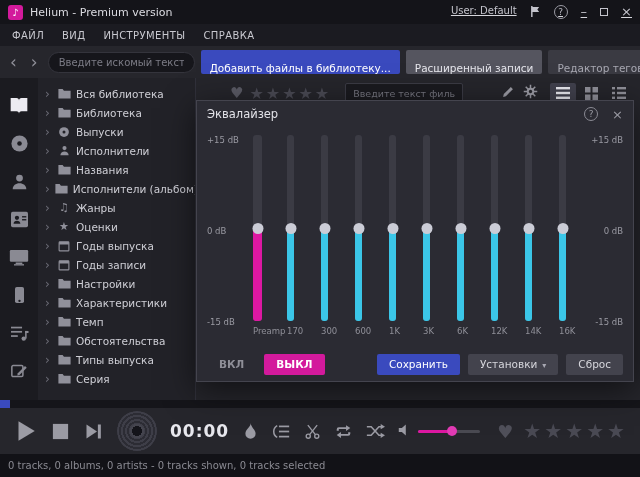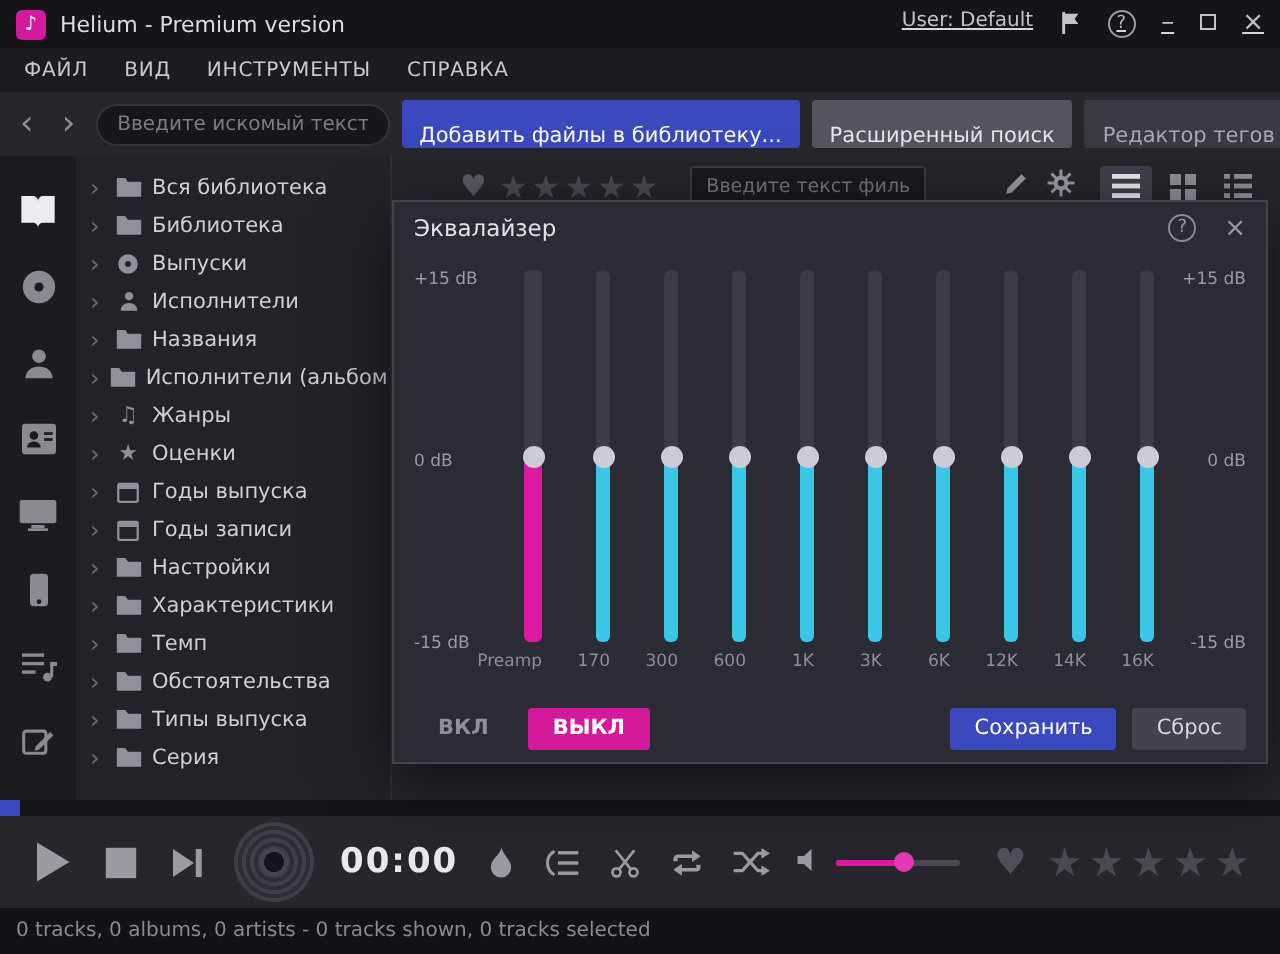--- a/index.html
+++ b/index.html
@@ -58,21 +58,21 @@
 .dialog{position:absolute;top:100px;left:196px;width:438px;height:282px;background:#2b2b33;border:1px solid #44444e;box-shadow:0 8px 30px rgba(0,0,0,.55);z-index:5;display:flex;flex-direction:column;}
 .dlg-header{height:26px;display:flex;align-items:center;padding:0 10px;gap:14px;}
 .dlg-title{font-size:11.5px;color:#e2e2e8;margin-right:auto;}
 .dlg-btn{color:#9a9aa3;font-size:13px;line-height:1;}
 .dlg-help{width:14px;height:14px;border:1px solid #8a8a93;border-radius:50%;font-size:9px;display:flex;align-items:center;justify-content:center;}
 .eq-body{flex:1;display:flex;padding:8px 6px 0 6px;}
 .eq-scale{width:42px;height:192px;display:flex;flex-direction:column;justify-content:space-between;font-size:8.5px;color:#9a9aa3;padding-top:0;}
 .eq-scale.left{text-align:left;padding-left:4px;}
 .eq-scale.right{text-align:right;padding-right:4px;}
 .eq-sliders{flex:1;display:flex;justify-content:space-between;padding:0 8px;}
-.eq-col{display:flex;flex-direction:column;align-items:flex-end;width:18px;}
+.eq-col{display:flex;flex-direction:column;align-items:flex-start;width:18px;}
 .eq-track{position:relative;width:7px;height:186px;background:#3b3b44;border-radius:3px;}
 .eq-track.pre{width:9px;}
 .eq-fill{position:absolute;bottom:0;left:0;right:0;border-radius:3px;}
 .eq-thumb{position:absolute;left:50%;transform:translateX(-50%);width:11px;height:11px;border-radius:50%;background:#cbccd6;}
 .eq-band-label{margin-top:5px;font-size:8.5px;color:#8f8f98;white-space:nowrap;}
 .eq-footer{height:34px;display:flex;align-items:center;padding:0 10px;gap:8px;}
 .eqbtn{height:21px;border:none;border-radius:2px;font-size:10.5px;padding:0 12px;cursor:default;}
 .eqbtn.textonly{background:transparent;color:#8f8f98;font-weight:bold;}
 .eqbtn.magenta{background:#d31a9c;color:#fff;font-weight:bold;}
 .eqbtn.blue{background:#3a4abe;color:#fff;}
@@ -127,21 +127,21 @@
     <span class="menuitem">ВИД</span>
     <span class="menuitem">ИНСТРУМЕНТЫ</span>
     <span class="menuitem">СПРАВКА</span>
   </div>
 
   <div class="toolbar">
     <span class="navarrow">‹</span>
     <span class="navarrow">›</span>
     <input class="searchbox" type="text" placeholder="Введите искомый текст..." style="">
     <button class="tbtn blue">Добавить файлы в библиотеку...</button>
-    <button class="tbtn gray">Расширенный поиск</button>
+    <button class="tbtn gray">Расширенный записи</button>
     <button class="tbtn dark">Редактор тегов</button>
 
   </div>
 
   <div class="iconstrip">
       <div class="sideicon">
         <svg width="20" height="17" viewBox="0 0 24 20">
           <path d="M2 1h7a3 3 0 013 3 3 3 0 013-3h7v16h-7a3 3 0 00-3 3 3 3 0 00-3-3H2z" fill="#ecebf1"></path>
         </svg>
       </div>
@@ -488,20 +488,21 @@
         <span>+15 dB</span>
         <span>0 dB</span>
         <span>-15 dB</span>
       </div>
     </div>
     <div class="eq-footer">
       <button class="eqbtn textonly">ВКЛ</button>
       <button class="eqbtn magenta">ВЫКЛ</button>
       <div class="eq-spacer"></div>
       <button class="eqbtn blue">Сохранить</button>
+      <button class="eqbtn dark"><span>Установки</span><span class="caret">▾</span></button>
       <button class="eqbtn dark">Сброс</button>
     </div>
   </div>
 
   <div class="seekbar">
       <div class="seek-fill" style="width: 1.5%;"></div>
     </div>
 
   <div class="playerbar">
     <span class="pic">

